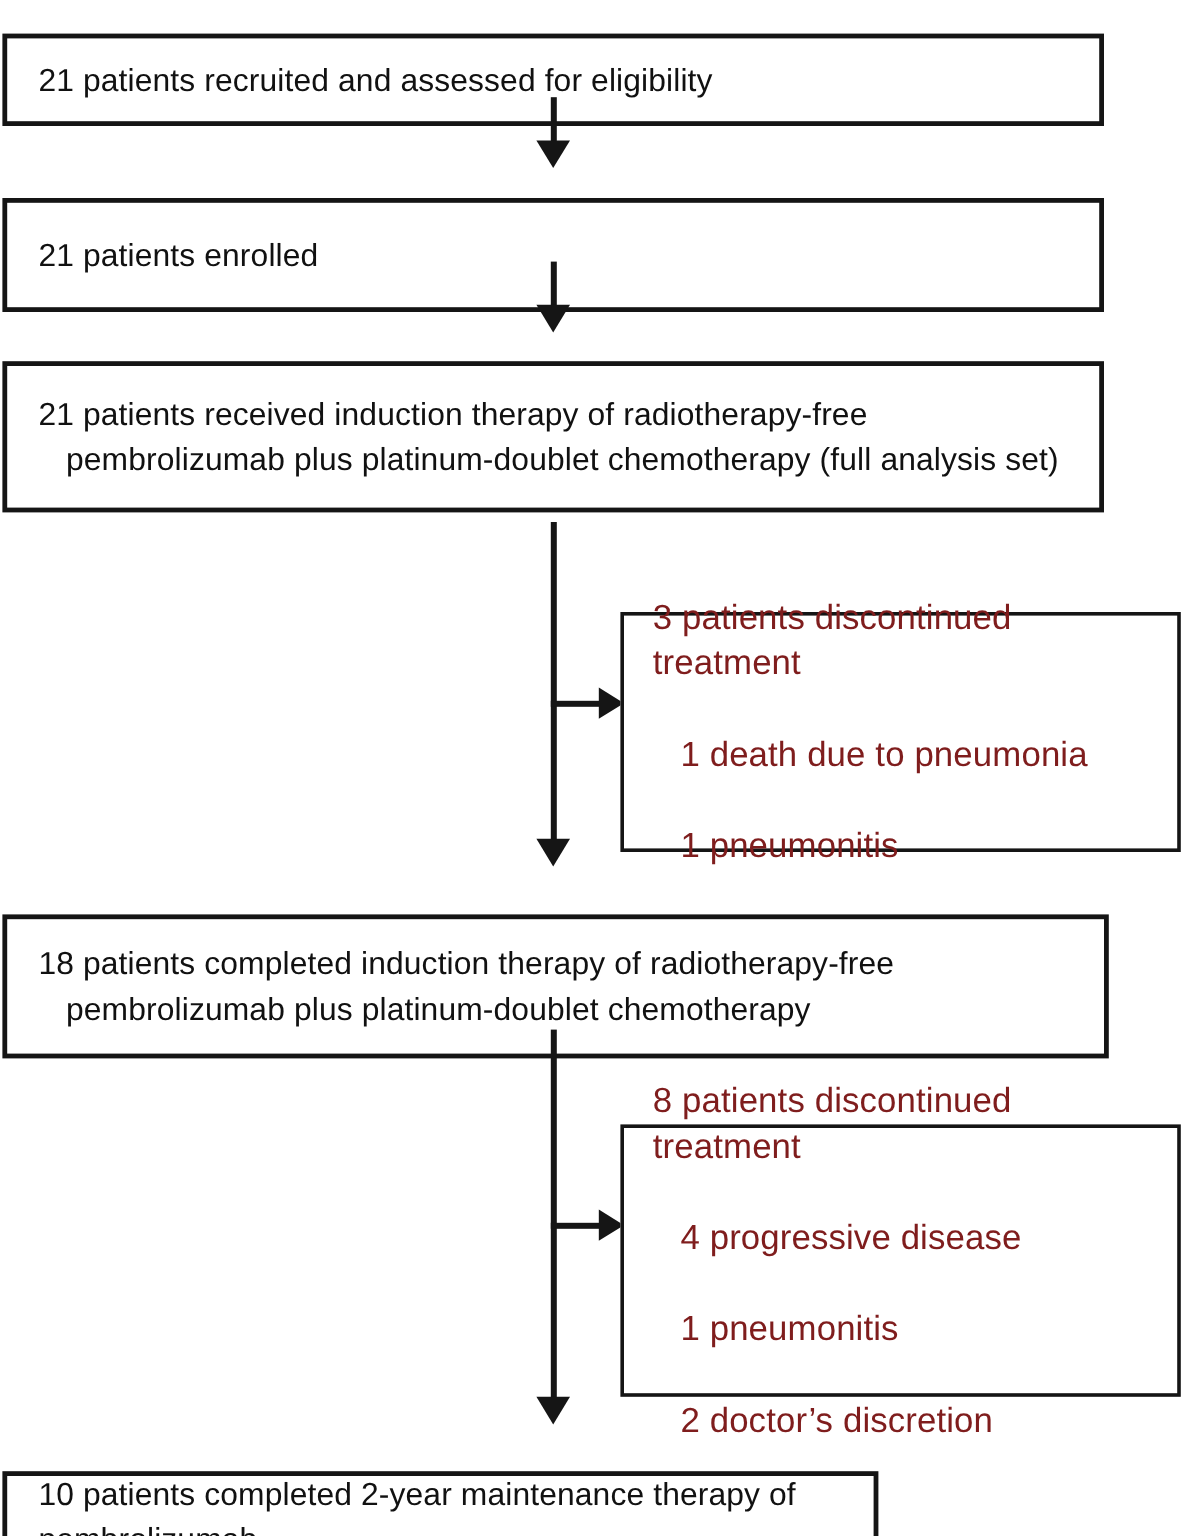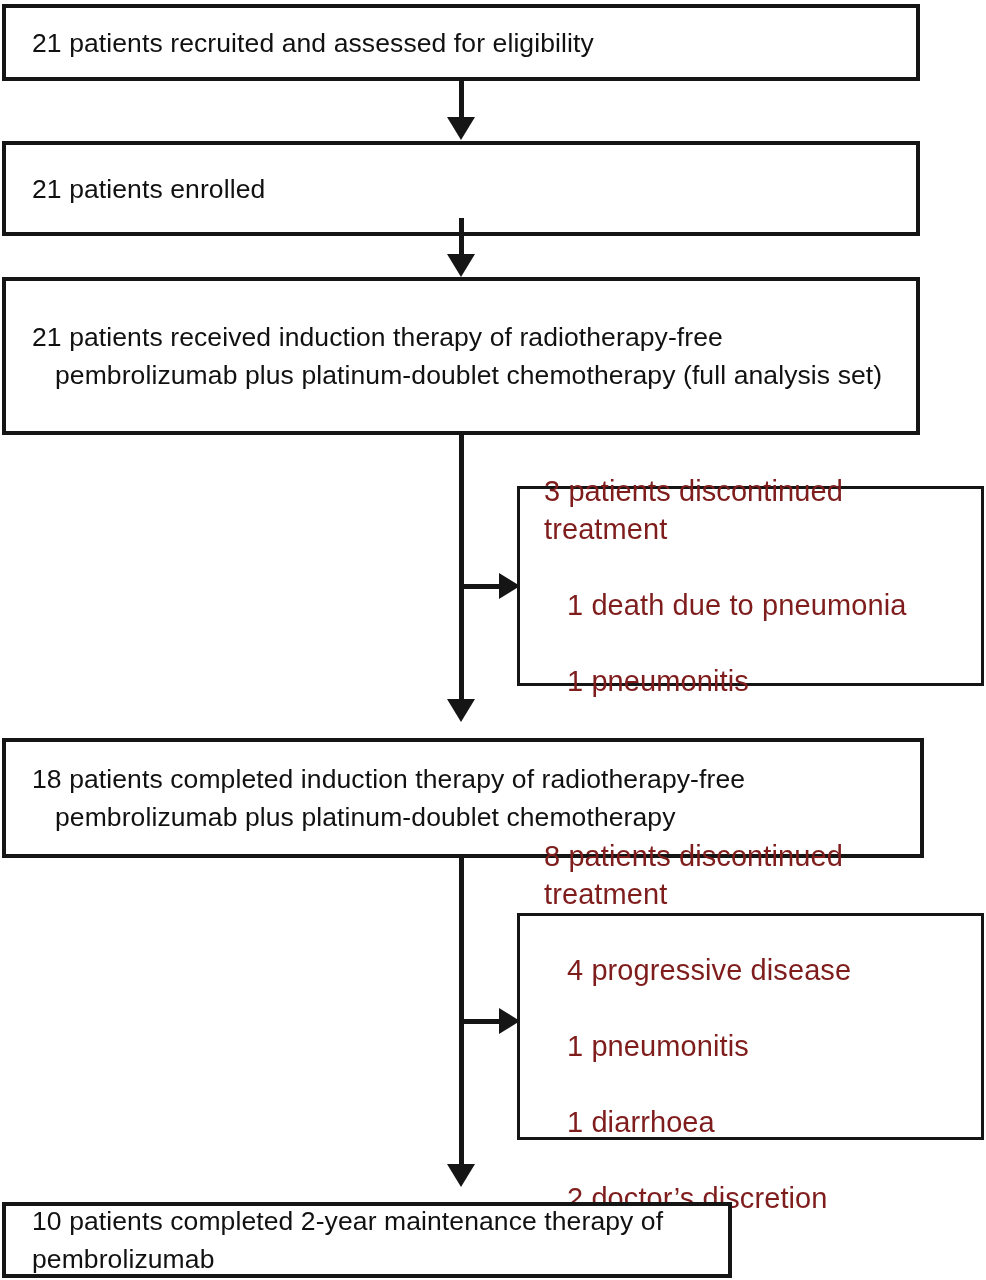--- a/index.html
+++ b/index.html
@@ -16,20 +16,21 @@
     font-family: "Liberation Sans", "DejaVu Sans", sans-serif;
     overflow: hidden;
   }
   .box {
     position: absolute;
     box-sizing: border-box;
     border: 4px solid #151515;
     background: #ffffff;
     display: flex;
     align-items: center;
+    margin-top: 24px;
   }
   .box.side {
     border-width: 3px;
   }
   .box-text {
     padding-left: 26px;
     padding-right: 14px;
     font-size: 26.5px;
     line-height: 38px;
     color: #111111;
@@ -96,21 +97,21 @@
   <div class="vline" style="left:459px; top:81px; height:40px;"></div>
   <div class="arrow-down" style="left:447px; top:117px;"></div>
 
   <div class="box" style="left:2px; top:141px; width:918px; height:95px;">
     <div class="box-text">21 patients enrolled</div>
   </div>
 
   <div class="vline" style="left:459px; top:218px; height:40px;"></div>
   <div class="arrow-down" style="left:447px; top:254px;"></div>
 
-  <div class="box" style="left:2px; top:277px; width:918px; height:158px;">
+  <div class="box" style="left:2px; top:277px; width:918px; height:126px;">
     <div class="box-text hang">21 patients received induction therapy of radiotherapy-free pembrolizumab plus platinum-doublet chemotherapy (full analysis set)</div>
   </div>
 
   <div class="vline" style="left:459px; top:435px; height:268px;"></div>
   <div class="arrow-down" style="left:447px; top:699px;"></div>
 
   <div class="hline" style="left:459px; top:584px; width:45px;"></div>
   <div class="arrow-right" style="left:499px; top:573px;"></div>
 
   <div class="box side" style="left:517px; top:486px; width:467px; height:200px;">
@@ -132,21 +133,20 @@
 
   <div class="hline" style="left:459px; top:1019px; width:45px;"></div>
   <div class="arrow-right" style="left:499px; top:1008px;"></div>
 
   <div class="box side" style="left:517px; top:913px; width:467px; height:227px;justify-content:center;">
     <div class="box-text">
       <div class="side-list">
         <div class="side-head">8 patients discontinued treatment</div>
         <div class="side-sub">4 progressive disease</div>
         <div class="side-sub">1 pneumonitis</div>
-        <div class="side-sub">1 diarrhoea</div>
         <div class="side-sub">2 doctor’s discretion</div>
       </div>
     </div>
   </div>
 
   <div class="box" style="left:2px; top:1202px; width:730px; height:76px;">
     <div class="box-text">10 patients completed 2-year maintenance therapy of pembrolizumab</div>
   </div>
 
 </div>

